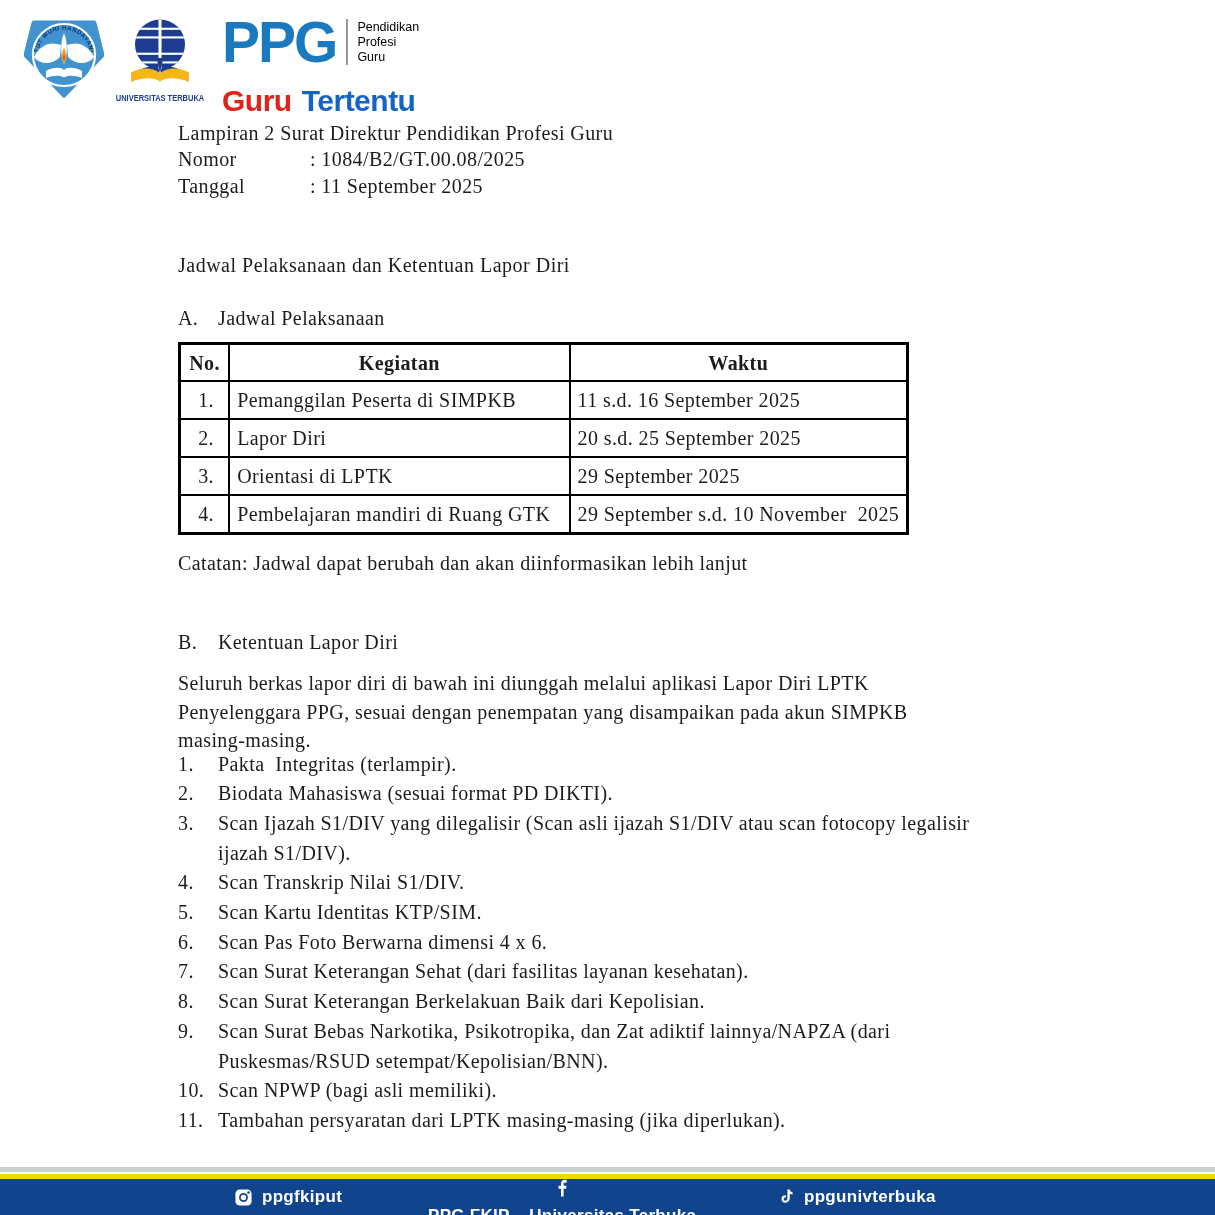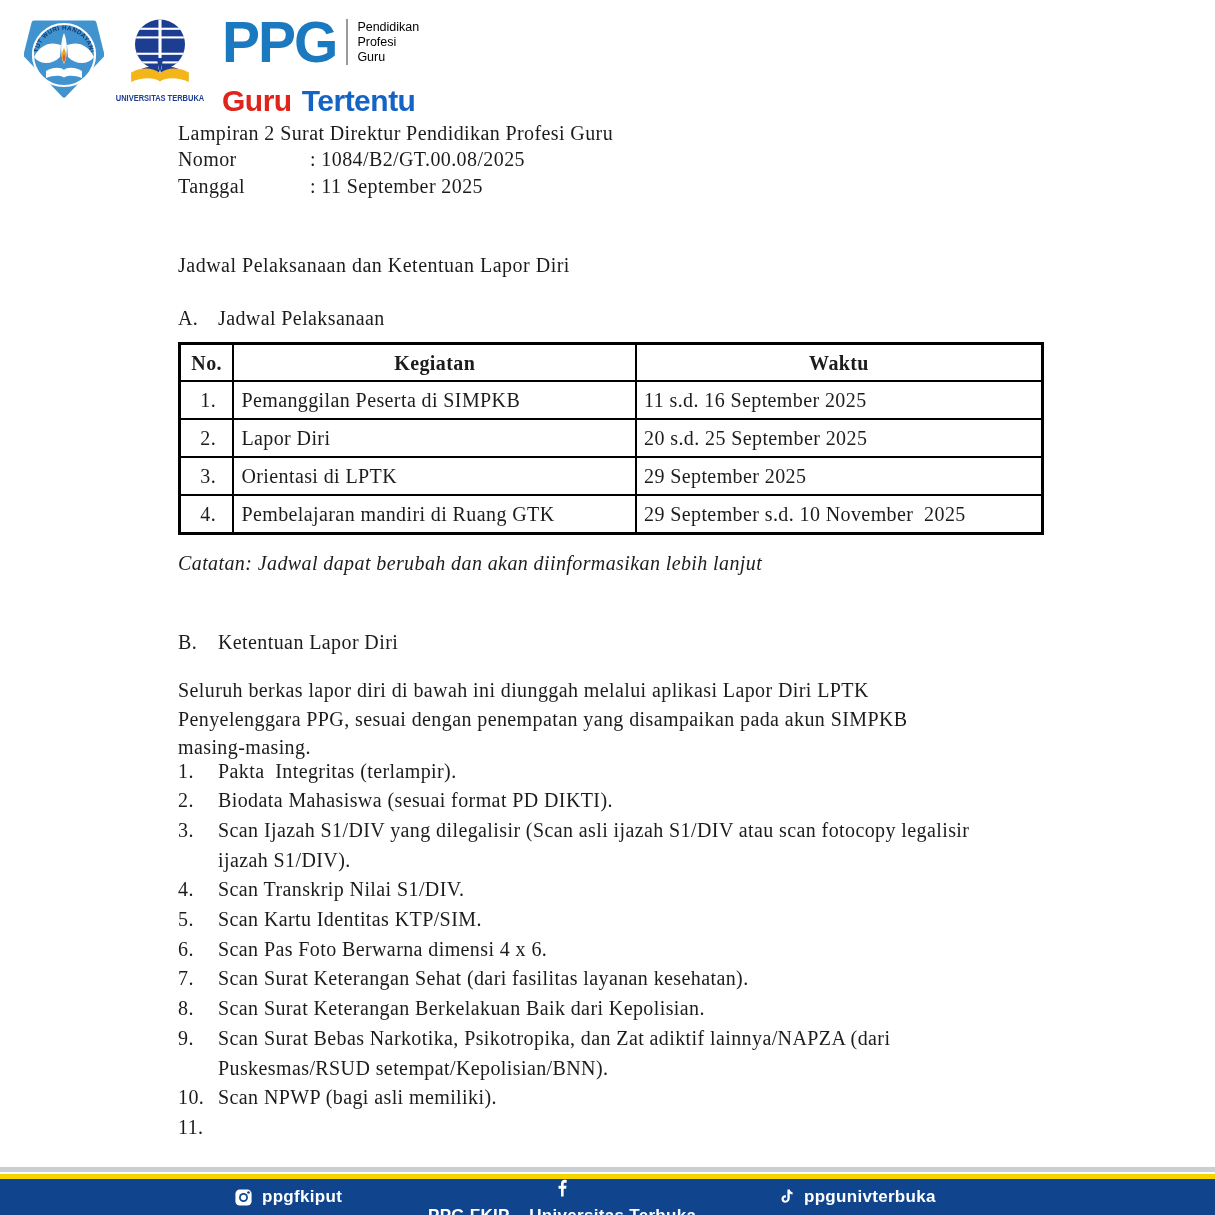--- a/index.html
+++ b/index.html
@@ -25,29 +25,29 @@
        letter-spacing:0.4px;line-height:26px;}
   .lampiran-line{line-height:26px;}
   .meta-row{display:flex;line-height:27px;}
   .meta-label{width:132px;flex:0 0 132px;}
   .meta-value{white-space:pre-wrap;}
   .doc-title{margin-top:52px;line-height:26px;letter-spacing:0.5px;}
   .sec-head{display:flex;margin-top:28px;line-height:24px;}
   .sec-head.secb{margin-top:55px;}
   .sec-label{width:40px;flex:0 0 40px;}
 
-  table.jadwal{border-collapse:collapse;margin-top:12px;width:866px;border:3px solid #000;}
+  table.jadwal{border-collapse:collapse;margin-top:12px;width:731px;border:3px solid #000;}
   table.jadwal th,table.jadwal td{border:2px solid #000;font-size:20px;white-space:pre-wrap;}
   table.jadwal th{height:33px;font-weight:700;text-align:center;}
   table.jadwal td{height:36px;padding:0 4px 0 7px;}
   td.cell-no{text-align:center;padding:0;}
   col.c-no{width:54px;} col.c-keg{width:404px;} col.c-wak{width:408px;}
 
-  .note-line{margin-top:16px;font-style:italic;line-height:24px;}
-  .intro{margin-top:22px;}
+  .note-line{margin-top:16px;line-height:24px;}
+  .intro{margin-top:15px;}
   .intro-line{line-height:28.5px;white-space:pre-wrap;}
   .req-list{margin-top:-5px;}
   .req{display:flex;line-height:29.7px;}
   .req-num{width:40px;flex:0 0 40px;}
   .req-line{white-space:pre-wrap;}
 
   
   .stripe-gray{position:absolute;left:0;top:1167px;width:1215px;height:5px;background:#c8ced4;}
   .stripe-yellow{position:absolute;left:0;top:1173.5px;width:1215px;height:5.5px;background:#f4d500;}
   .footer-bar{position:absolute;left:0;top:1179px;width:1215px;height:36px;background:#10458e;}
@@ -246,20 +246,23 @@
           </div>
         </div>
         <div class="req">
           <span class="req-num">10.</span>
           <div class="req-body">
             <div class="req-line">Scan NPWP (bagi asli memiliki).</div>
           </div>
         </div>
         <div class="req">
           <span class="req-num">11.</span>
+          <div class="req-body">
+            <div class="req-line">Tambahan persyaratan dari LPTK masing-masing (jika diperlukan).</div>
+          </div>
         </div>
       </div>
   </div>
 
   <div class="stripe-gray"></div>
   <div class="stripe-yellow"></div>
   <div class="footer-bar" id="footer-bar">
       <div class="social" style="left: 234px;">
         <span class="soc-ic">
           <svg width="19" height="19" viewBox="0 0 24 24">

